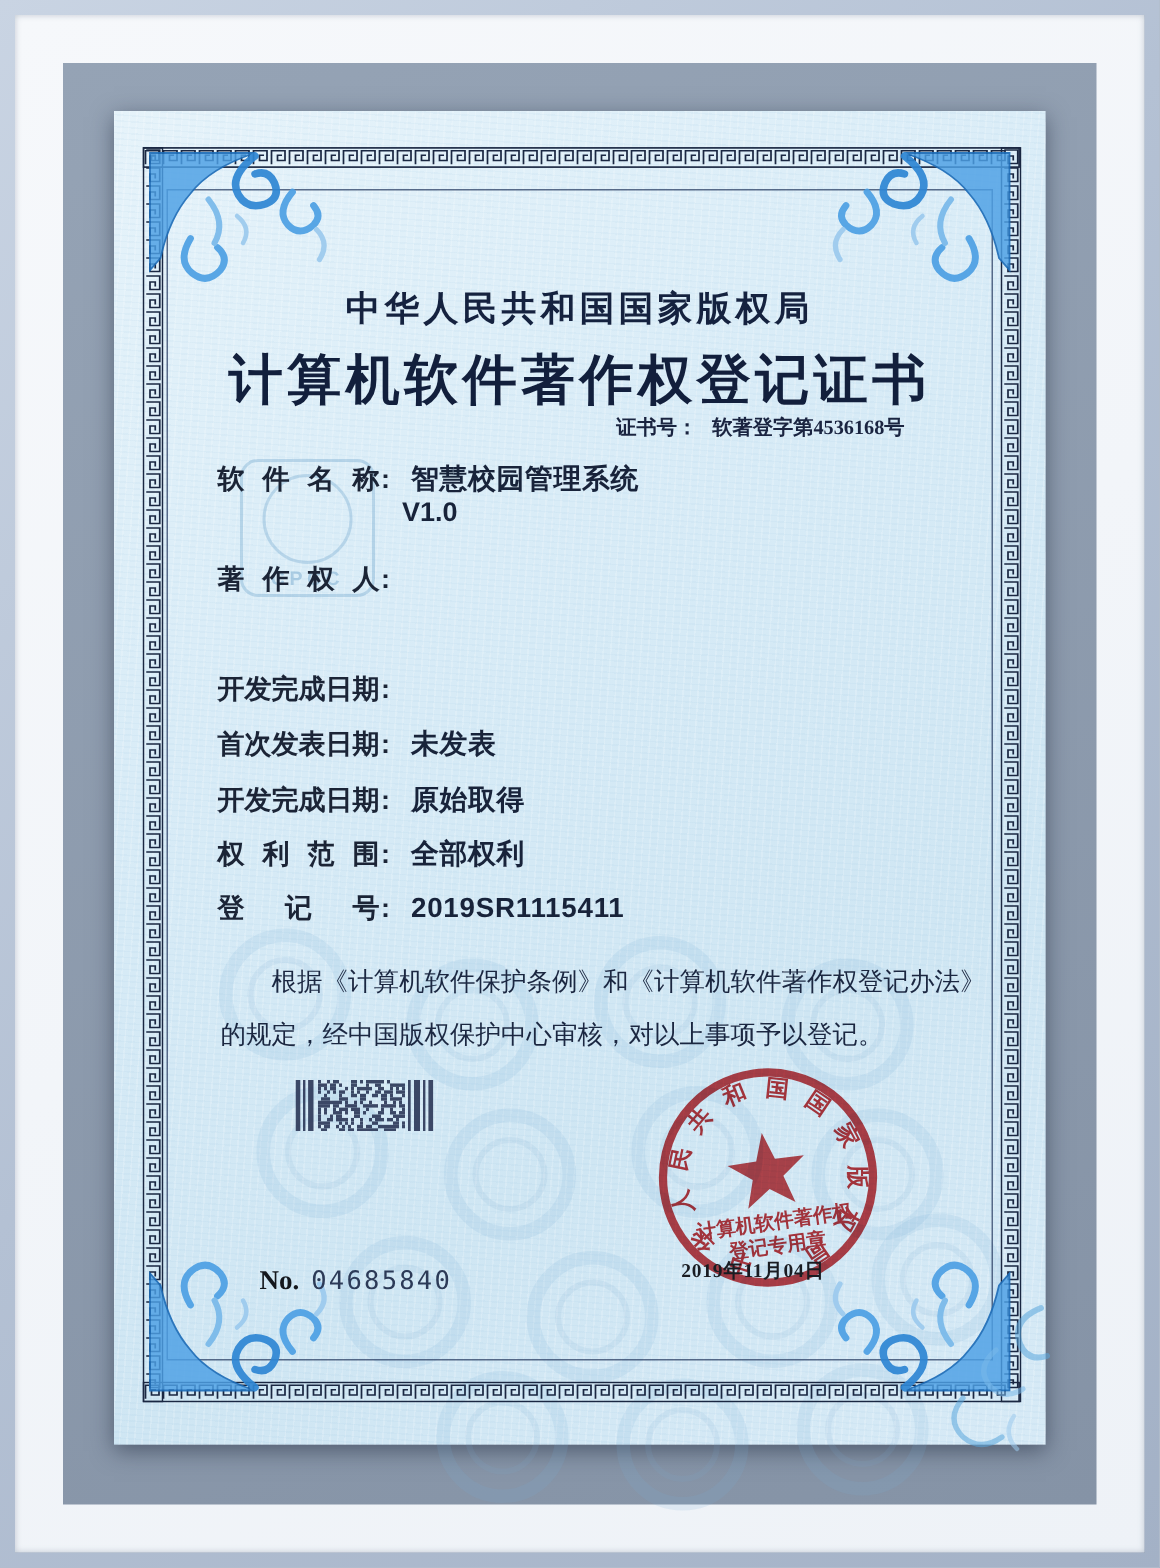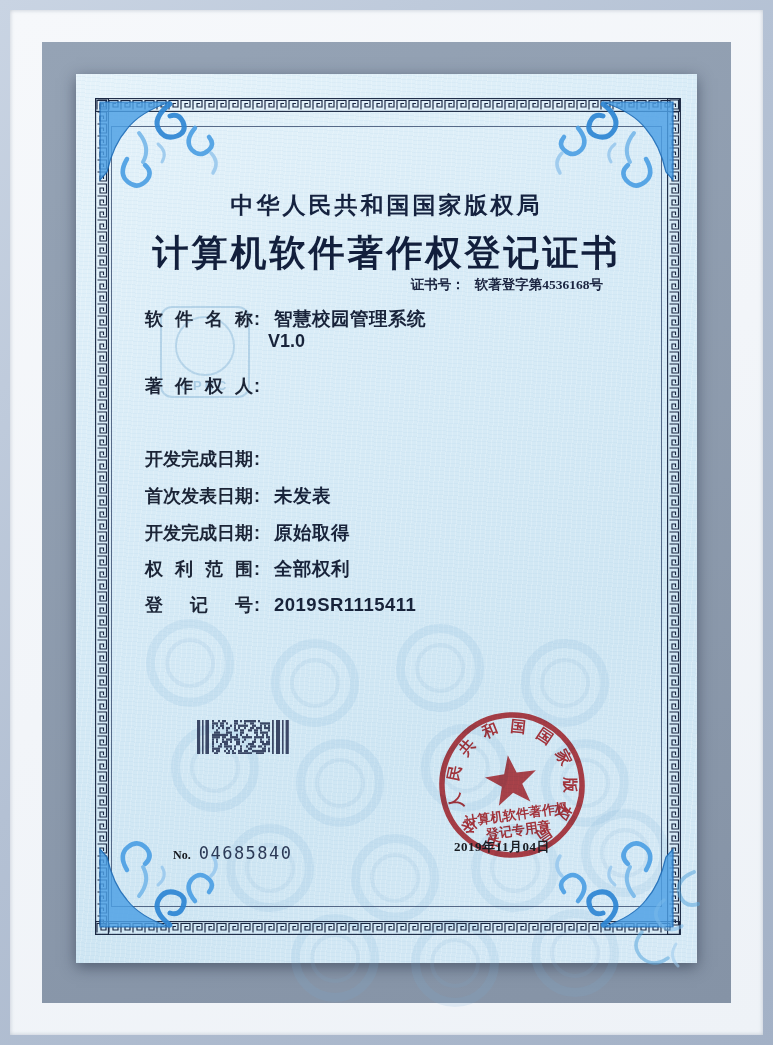--- a/index.html
+++ b/index.html
@@ -52,21 +52,21 @@
         transform:rotate(-8deg);opacity:.92;mix-blend-mode:multiply;}
   .seal-ring-char{font-size:15.5px;font-weight:bold;fill:#c0272d;
         font-family:"Liberation Serif","DejaVu Serif",serif;}
   .seal-inner-text{font-size:13px;font-weight:bold;fill:#c0272d;
         font-family:"Liberation Serif","DejaVu Serif",serif;}
   .seal-date{position:absolute;left:340px;top:764px;width:172px;text-align:center;
         font-family:"Liberation Serif","DejaVu Serif",serif;font-weight:bold;
         font-size:13px;letter-spacing:.5px;color:#191c22;}
   .serial{position:absolute;left:97px;top:769px;display:flex;align-items:baseline;}
   .serial .s-lbl{font-family:"Liberation Serif","DejaVu Serif",serif;font-weight:bold;
-        font-size:12px;color:#14171d;}
+        font-size:18px;color:#14171d;}
   .serial .s-val{margin-left:8px;font-family:"DejaVu Sans Mono","Liberation Mono",monospace;
         font-size:17px;letter-spacing:1.5px;color:#2c3a57;}
   .wave-orn{position:absolute;left:548px;top:792px;opacity:.55;line-height:0;}
 </style>
 </head>
 <body>
 
 <div class="stage">
   <div class="mat-white"></div>
   <div class="mat-gray"></div>
@@ -197,20 +197,21 @@
         <span class="fl-colon">:</span>
       <span class="fv">全部权利</span>
     </div>
 
     <div class="field-row" style="top:519px;">
       <span class="fl-text">登记号</span>
         <span class="fl-colon">:</span>
       <span class="fv">2019SR1115411</span>
     </div>
 
+    <div class="statement">根据《计算机软件保护条例》和《计算机软件著作权登记办法》的规定，经中国版权保护中心审核，对以上事项予以登记。</div>
 
     <div class="barcode" id="barcode"><svg width="92" height="34" viewBox="0 0 92 34" xmlns="http://www.w3.org/2000/svg">
           <rect x="0" width="3.2" height="34" fill="#273253"></rect>
           <rect x="5" width="1.6" height="34" fill="#273253"></rect>
           <rect x="8.4" width="3.6" height="34" fill="#273253"></rect>
           <rect x="15" y="0.0" width="2" height="2.3" fill="#273253"></rect>
           <rect x="15" y="2.3" width="2" height="2.3" fill="#273253"></rect>
           <rect x="15" y="4.6" width="2" height="2.3" fill="#273253"></rect>
           <rect x="15" y="6.9" width="2" height="2.3" fill="#273253"></rect>
           <rect x="15" y="13.8" width="2" height="2.3" fill="#273253"></rect>

